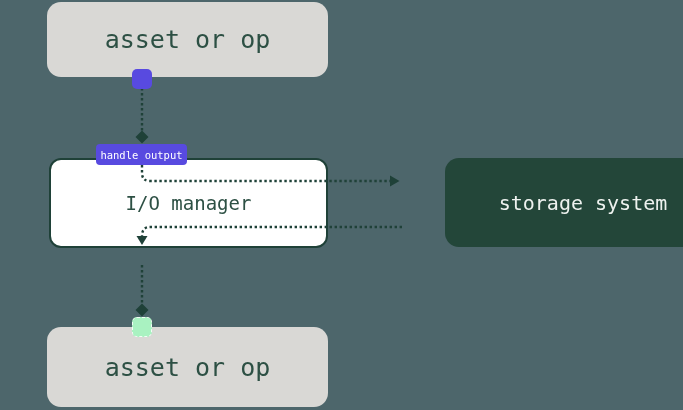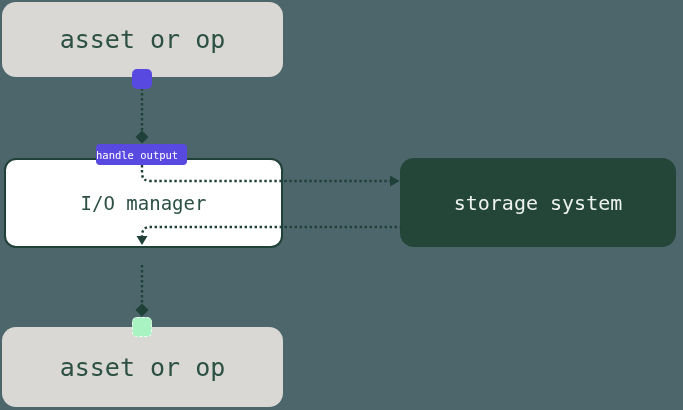--- a/index.html
+++ b/index.html
@@ -12,20 +12,21 @@
     height: 410px;
     background: var(--background, #4d666b);
     overflow: hidden;
   }
   .node {
     position: absolute;
     display: flex;
     align-items: center;
     justify-content: center;
     box-sizing: border-box;
+    margin-left: 45px;
   }
   .asset-node {
     left: 2px;
     width: 281px;
     background: var(--asset-node-fill, #d9d8d5);
     border-radius: 14px;
     color: var(--text-dark, #2d5044);
     font-size: 25px;
   }
   .asset-top { top: 2px; height: 75px; }
@@ -79,20 +80,21 @@
     border: 1px dashed rgba(255,255,255,0.85);
   }
   .edge-badge {
     position: absolute;
     left: 96px;
     width: 91px;
     height: 21px;
     border-radius: 4px;
     display: flex;
     align-items: center;
+    justify-content: center;
     font-size: 10.5px;
   }
   .badge-handle-output {
     top: 144px;
     background: var(--accent-purple, #584ae0);
     color: #ffffff;
   }
   .badge-load-input {
     top: 244px;
     background: var(--accent-mint, #a9f2c1);

